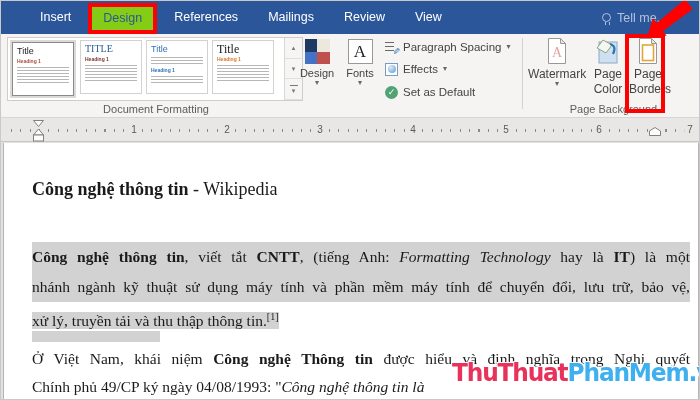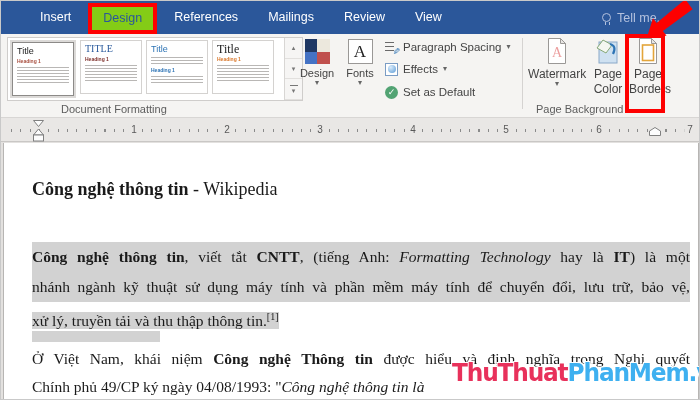--- a/index.html
+++ b/index.html
@@ -20,21 +20,21 @@
   .tellme { margin-left:auto; margin-right:34px; display:flex; align-items:center;
     gap:6px; color:#b3c1de; font-size:12.5px; }
   .bulb { width:9px; height:9px; border:1.5px solid #b3c1de; border-radius:50%;
     position:relative; display:inline-block; }
   .bulb::after { content:""; position:absolute; left:2px; top:8px; width:3px; height:3px;
     border-left:1.5px solid #b3c1de; border-right:1.5px solid #b3c1de; }
 
   
   .ribbon { position:absolute; left:0; top:33px; width:700px; height:84px;
     background:#f5f4f2; border-bottom:1px solid #d8d6d4;padding-left:39px; }
-  .grouplabel { position:absolute; bottom:2px; font-size:11px; color:#5c5c5c; text-align:left; }
+  .grouplabel { position:absolute; bottom:2px; font-size:11px; color:#5c5c5c; text-align:center; }
   .sep { position:absolute; top:4px; bottom:8px; width:1px; background:#d5d3d1; }
 
   
   .gallery { position:absolute; left:6px; top:3px; width:296px; height:64px;
     background:#fff; border:1px solid #cfcdcb; display:flex; }
   .selpad { background:#dcdad8; padding:2px; margin:2px; }
   .card { width:62px; height:54px; background:#fff; border:1px solid #d4d2d0;
     margin:2px; padding:3px 4px; overflow:hidden; cursor:pointer; }
   .selpad .card { margin:0; border-color:#8c8a88; }
   .card-title { font-size:9px; color:#1a1a1a; line-height:10px; }

